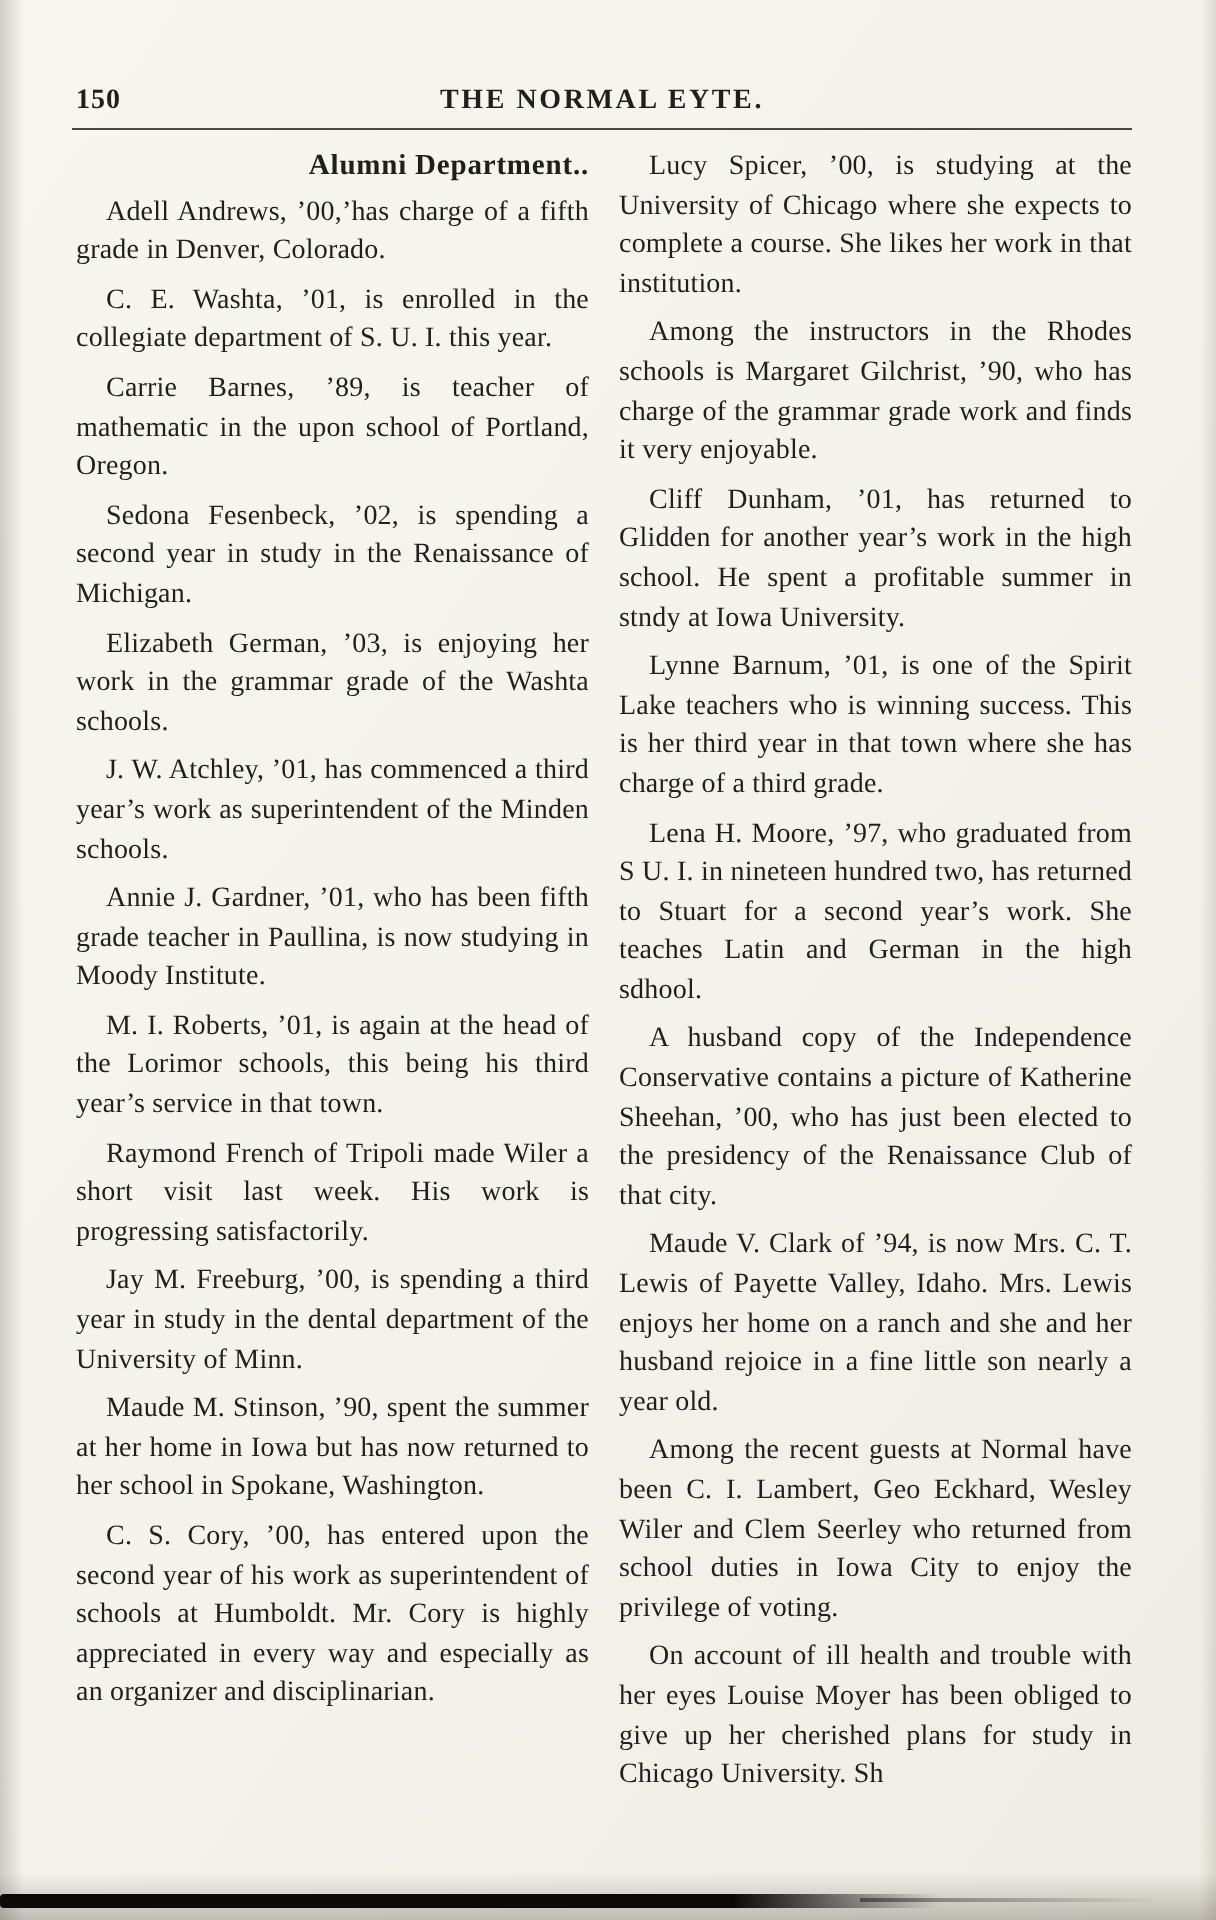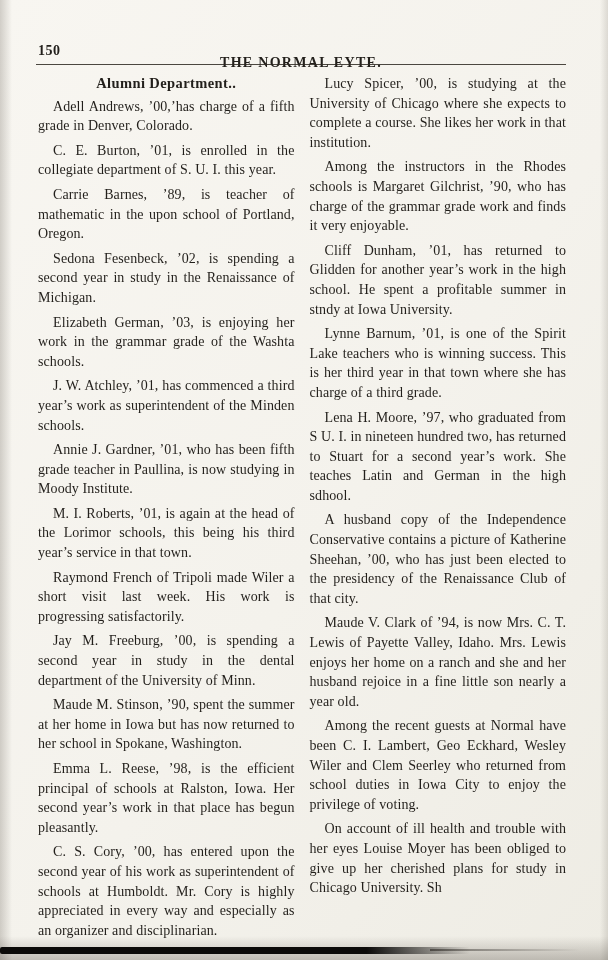--- a/index.html
+++ b/index.html
@@ -32,21 +32,21 @@
     left: 0;
     top: 0;
     font-size: 14px;
     font-weight: bold;
     letter-spacing: 0.5px;
   }
   .masthead {
     position: absolute;
     left: 0;
     right: 0;
-    top: 12px;
+    top: 0;
     text-align: center;
     font-size: 14px;
     font-weight: bold;
     letter-spacing: 1.3px;
   }
   .rule {
     position: absolute;
     top: 64px;
     left: 36px;
     right: 42px;
@@ -63,21 +63,21 @@
   .col {
     flex: 1;
     min-width: 0;
     font-size: 14px;
     line-height: 19.6px;
     text-align: justify;
     letter-spacing: 0.1px;
   }
   .alumni-heading {
     margin: 0 0 3px 0;
-    text-align: center;
+    text-align: right;
     font-size: 14.5px;
     font-weight: bold;
     letter-spacing: 0.4px;
   }
   .col p {
     margin: 0 0 5px 0;
     text-indent: 15px;
   }
   
   .edge-left {
@@ -143,31 +143,30 @@
     <span class="masthead">THE NORMAL EYTE.</span>
   </div>
 
   <div class="rule"></div>
 
   <div class="columns">
 
     <div class="col">
       <h3 class="alumni-heading">Alumni Department..</h3>
       <p>Adell Andrews, ’00,’has charge of a fifth grade in Denver, Colorado.</p>
-      <p>C. E. Burton, ’01, is enrolled in the collegiate department of S. U. I. this year.</p>
+      <p>C. E. Washta, ’01, is enrolled in the collegiate department of S. U. I. this year.</p>
       <p>Carrie Barnes, ’89, is teacher of mathematic in the upon school of Portland, Oregon.</p>
       <p>Sedona Fesenbeck, ’02, is spending a second year in study in the Renaissance of Michigan.</p>
       <p>Elizabeth German, ’03, is enjoying her work in the grammar grade of the Washta schools.</p>
       <p>J. W. Atchley, ’01, has commenced a third year’s work as superintendent of the Minden schools.</p>
       <p>Annie J. Gardner, ’01, who has been fifth grade teacher in Paullina, is now studying in Moody Institute.</p>
       <p>M. I. Roberts, ’01, is again at the head of the Lorimor schools, this being his third year’s service in that town.</p>
       <p>Raymond French of Tripoli made Wiler a short visit last week.  His work is progressing satisfactorily.</p>
-      <p>Jay M. Freeburg, ’00, is spending a second year in study in the dental department of the University of Minn.</p>
+      <p>Jay M. Freeburg, ’00, is spending a third year in study in the dental department of the University of Minn.</p>
       <p>Maude M. Stinson, ’90, spent the summer at her home in Iowa but has now returned to her school in Spokane, Washington.</p>
-      <p>Emma L. Reese, ’98, is the efficient principal of schools at Ralston, Iowa. Her second year’s work in that place has begun pleasantly.</p>
       <p>C. S. Cory, ’00, has entered upon the second year of his work as superintendent of schools at Humboldt.  Mr. Cory is highly appreciated in every way and especially as an organizer and disciplinarian.</p>
     </div>
 
     <div class="col">
       <p>Lucy Spicer, ’00, is studying at the University of Chicago where she expects to complete a course.  She likes her work in that institution.</p>
       <p>Among the instructors in the Rhodes schools is Margaret Gilchrist, ’90, who has charge of the grammar grade work and finds it very enjoyable.</p>
       <p>Cliff Dunham, ’01, has returned to Glidden for another year’s work in the high school.  He spent a profitable summer in stndy at Iowa University.</p>
       <p>Lynne Barnum, ’01, is one of the Spirit Lake teachers who is winning success.  This is her third year in that town where she has charge of a third grade.</p>
       <p>Lena H. Moore, ’97, who graduated from S U. I. in nineteen hundred two, has returned to Stuart for a second year’s work.  She teaches Latin and German in the high sdhool.</p>
       <p>A husband copy of the Independence Conservative contains a picture of Katherine Sheehan, ’00, who has just been elected to the presidency of the Renaissance Club of that city.</p>

